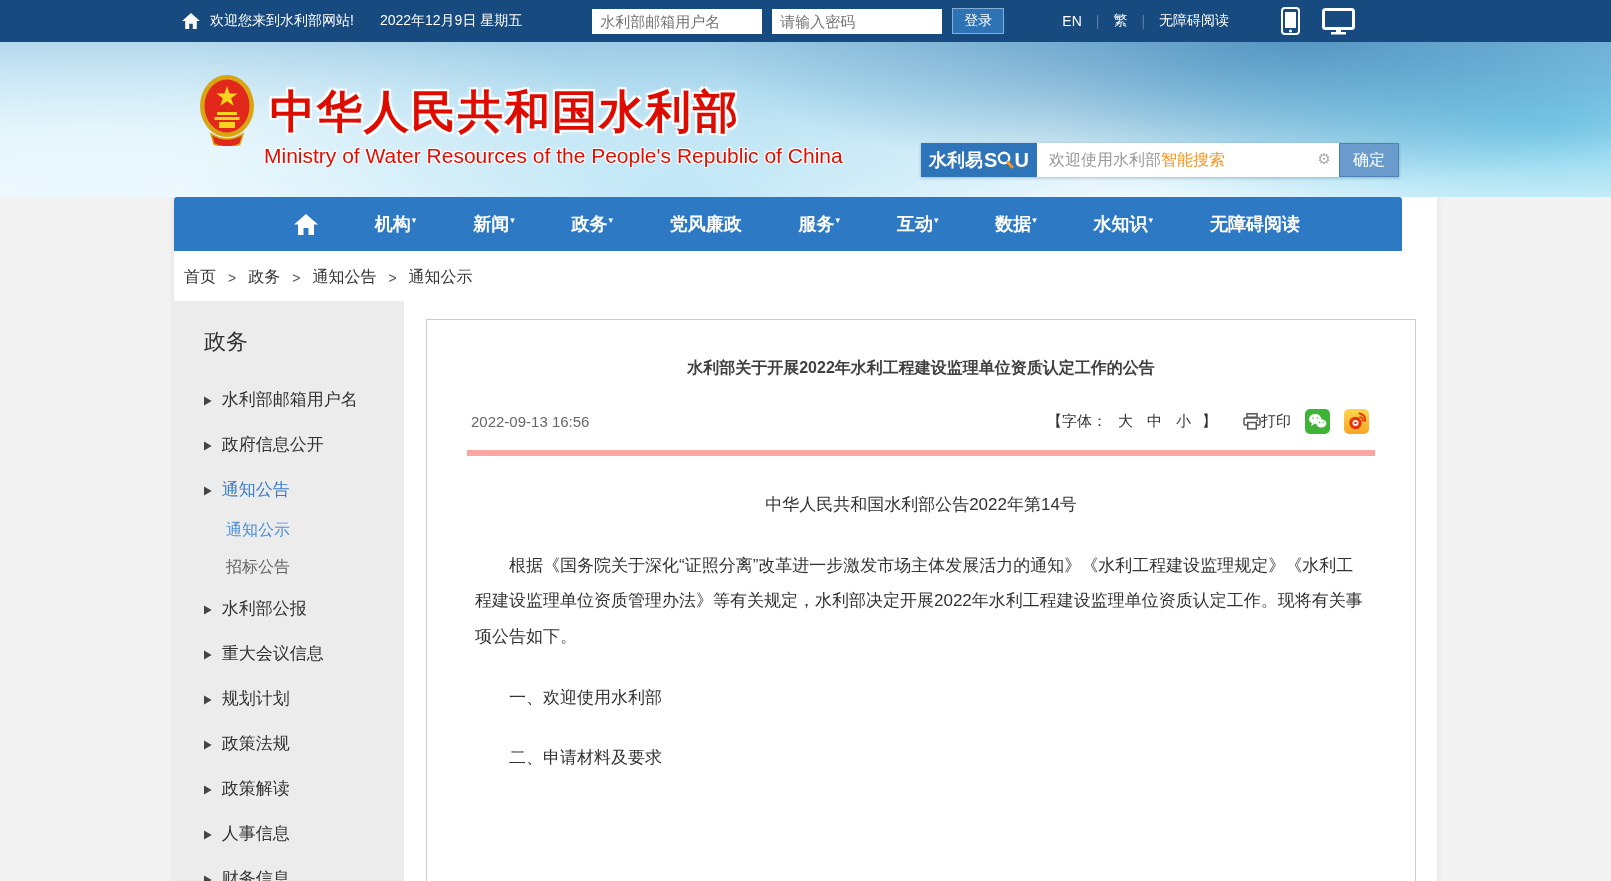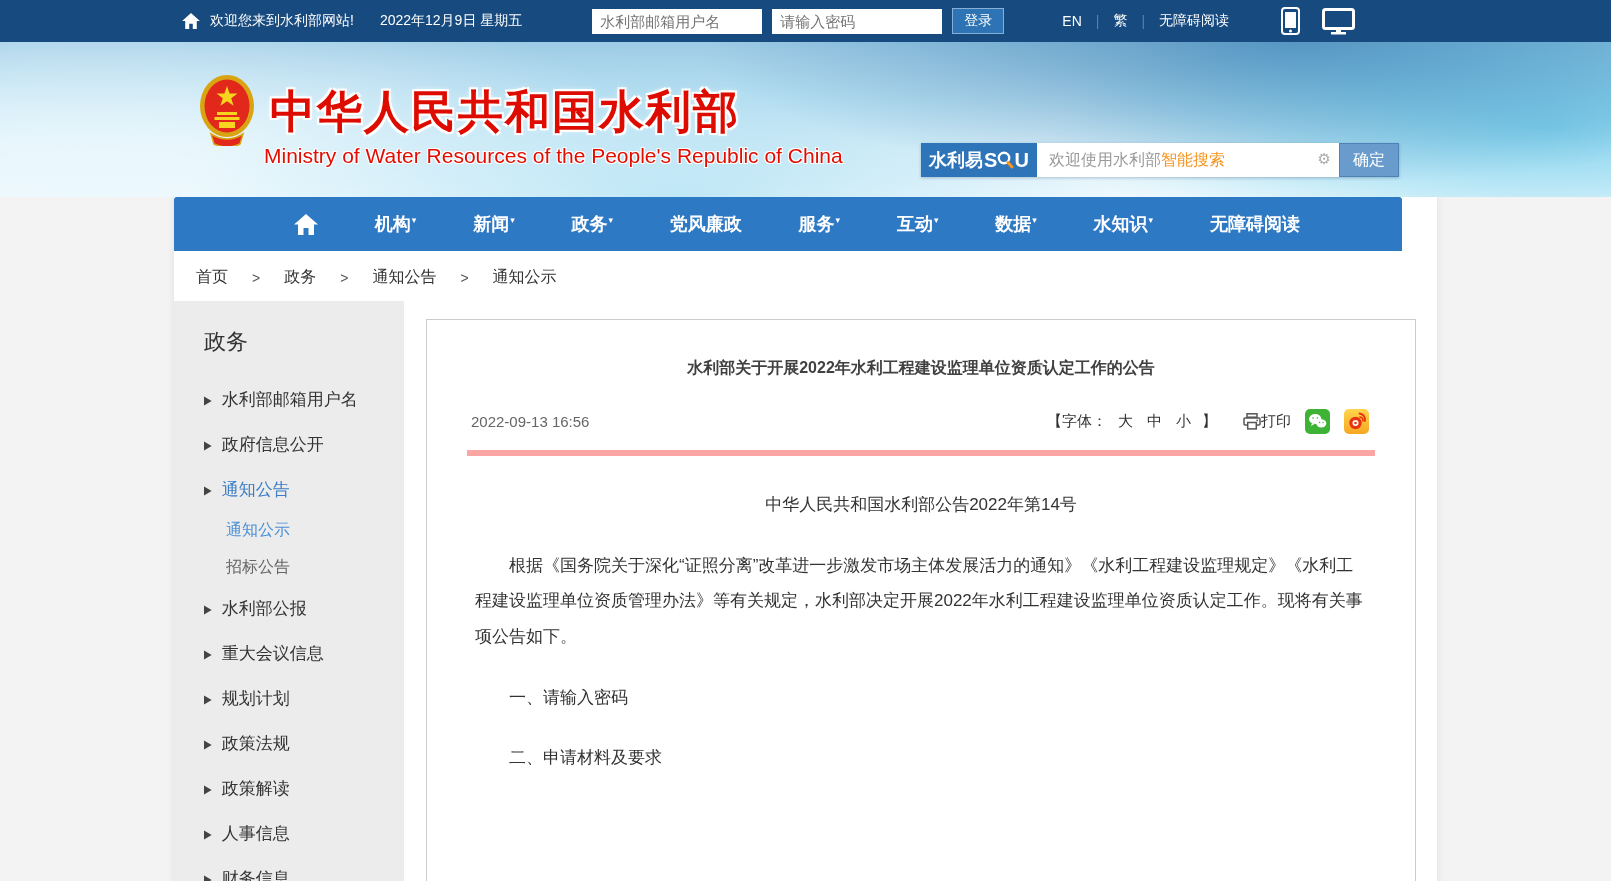--- a/index.html
+++ b/index.html
@@ -47,21 +47,21 @@
   
   .page-container { width:1263px; margin:0 auto; background:#fff; box-shadow:0 0 8px rgba(0,0,0,.08); min-height:640px; }
 
   
   .navbar { width:1228px; height:54px; background:#2e79c4; border-radius:3px 3px 0 0; display:flex; align-items:center; justify-content:space-between; padding:0 102px 0 120px; }
   .nav-item { color:#fff; font-size:18px; font-weight:bold; white-space:nowrap; cursor:pointer; position:relative; }
   .nav-caret { font-size:9px; vertical-align:super; margin-left:1px; }
   .nav-home { width:24px; height:21px; display:block; cursor:pointer; }
 
   
-  .breadcrumb { padding:16px 0 13px 22px; font-size:16px; color:#333; display:flex; gap:24px; align-items:center; }
+  .breadcrumb { padding:16px 0 13px 10px; font-size:16px; color:#333; display:flex; gap:12px; align-items:center; }
   .crumb { cursor:pointer; }
   .crumb-sep { color:#555; font-size:14px; }
 
   
   .content-row { display:flex; align-items:flex-start; }
   .sidebar { width:230px; background:#ececec; padding:24px 0 200px; min-height:591px; }
   .side-title { font-size:22px; color:#333; margin:2px 0 20px 30px; }
   .side-item { display:flex; align-items:center; padding:11px 0 11px 30px; font-size:17px; color:#333; cursor:pointer; }
   .side-arrow { font-size:10px; color:#444; margin-right:10px; transform:scaleY(1.15); }
   .side-item.active { color:#3b7cc4; }
@@ -265,19 +265,19 @@
               <circle cx="11.5" cy="14" r="3" fill="#fff"></circle>
               <circle cx="11.5" cy="14" r="1.3" fill="#e8340c"></circle>
               <path d="M15.5 4.5 Q21.5 5.5 21 12" fill="none" stroke="#e8340c" stroke-width="1.8" stroke-linecap="round"></path>
               <path d="M16 8 Q19.2 8.6 19 12" fill="none" stroke="#e8340c" stroke-width="1.6" stroke-linecap="round"></path>
             </svg>
         </span>
       </div>
       <div class="a-body">
         <p class="para center">中华人民共和国水利部公告2022年第14号</p>
         <p class="para">根据《国务院关于深化“证照分离”改革进一步激发市场主体发展活力的通知》《水利工程建设监理规定》《水利工程建设监理单位资质管理办法》等有关规定，水利部决定开展2022年水利工程建设监理单位资质认定工作。现将有关事项公告如下。</p>
-        <p class="para">一、请输入密码</p>
+        <p class="para">一、欢迎使用水利部</p>
         <p class="para">二、申请材料及要求</p>
 
       </div>
     </div>
   </div>
 </div>
 
 </body></html>

